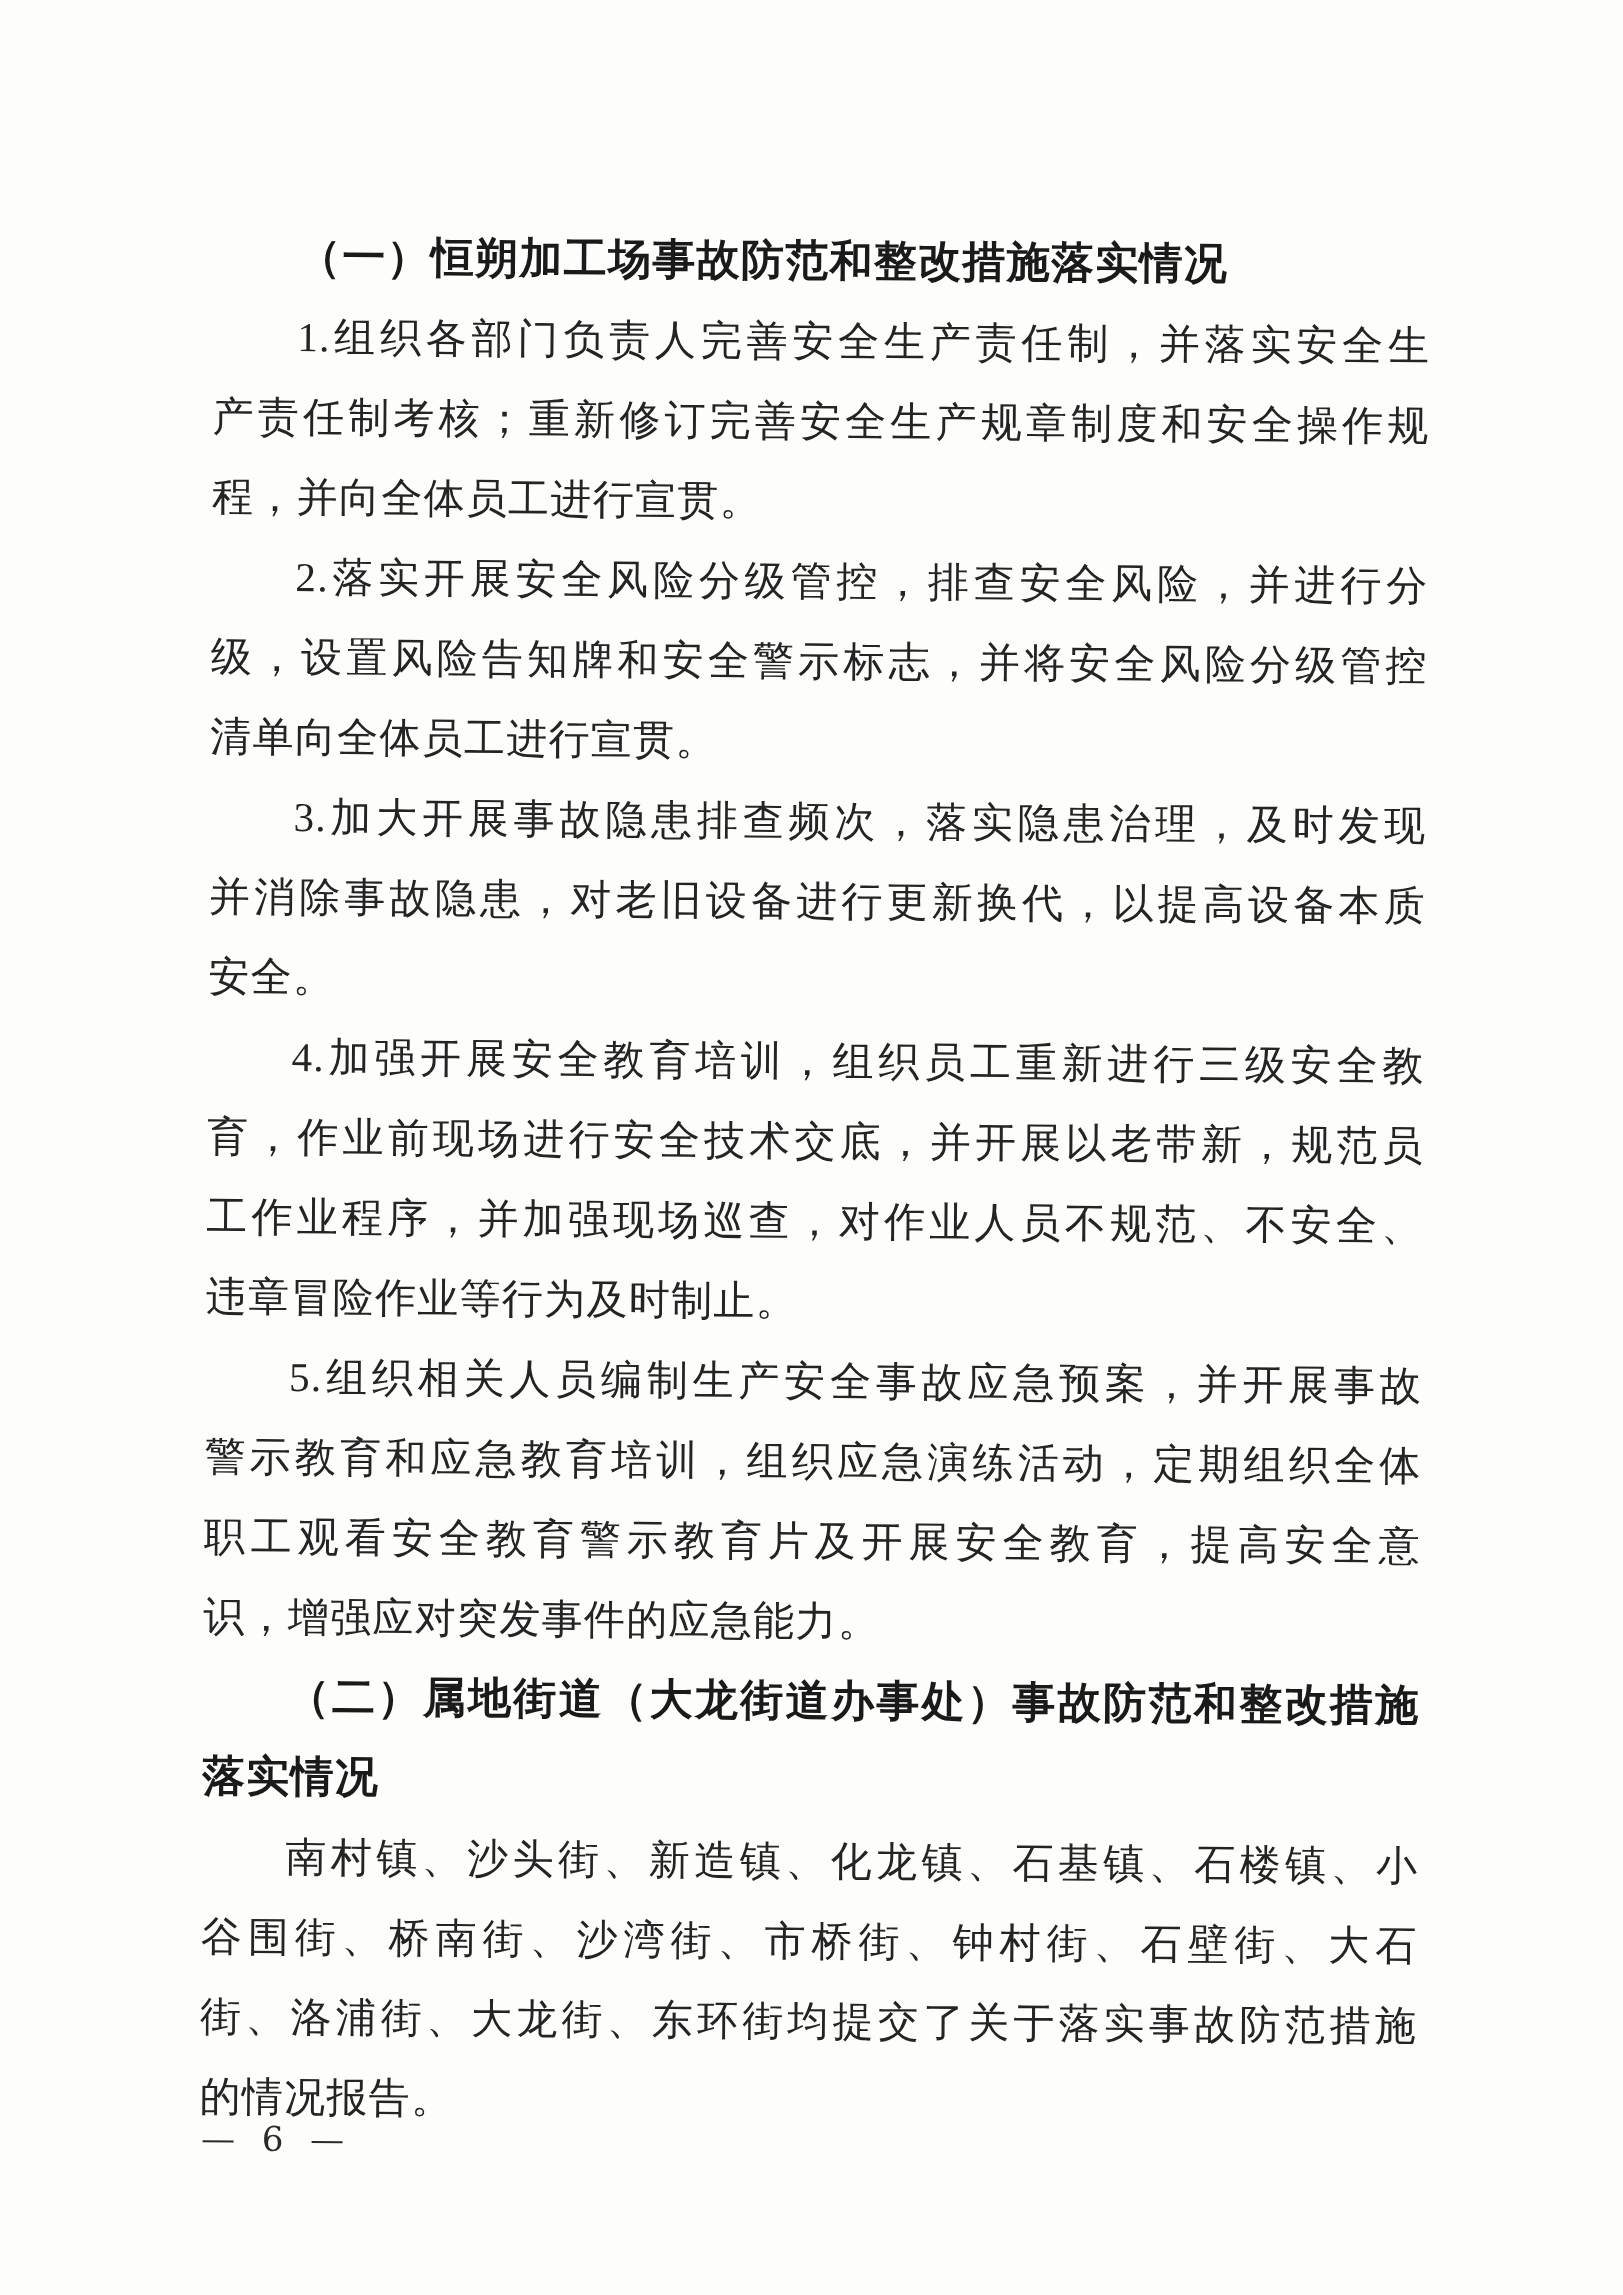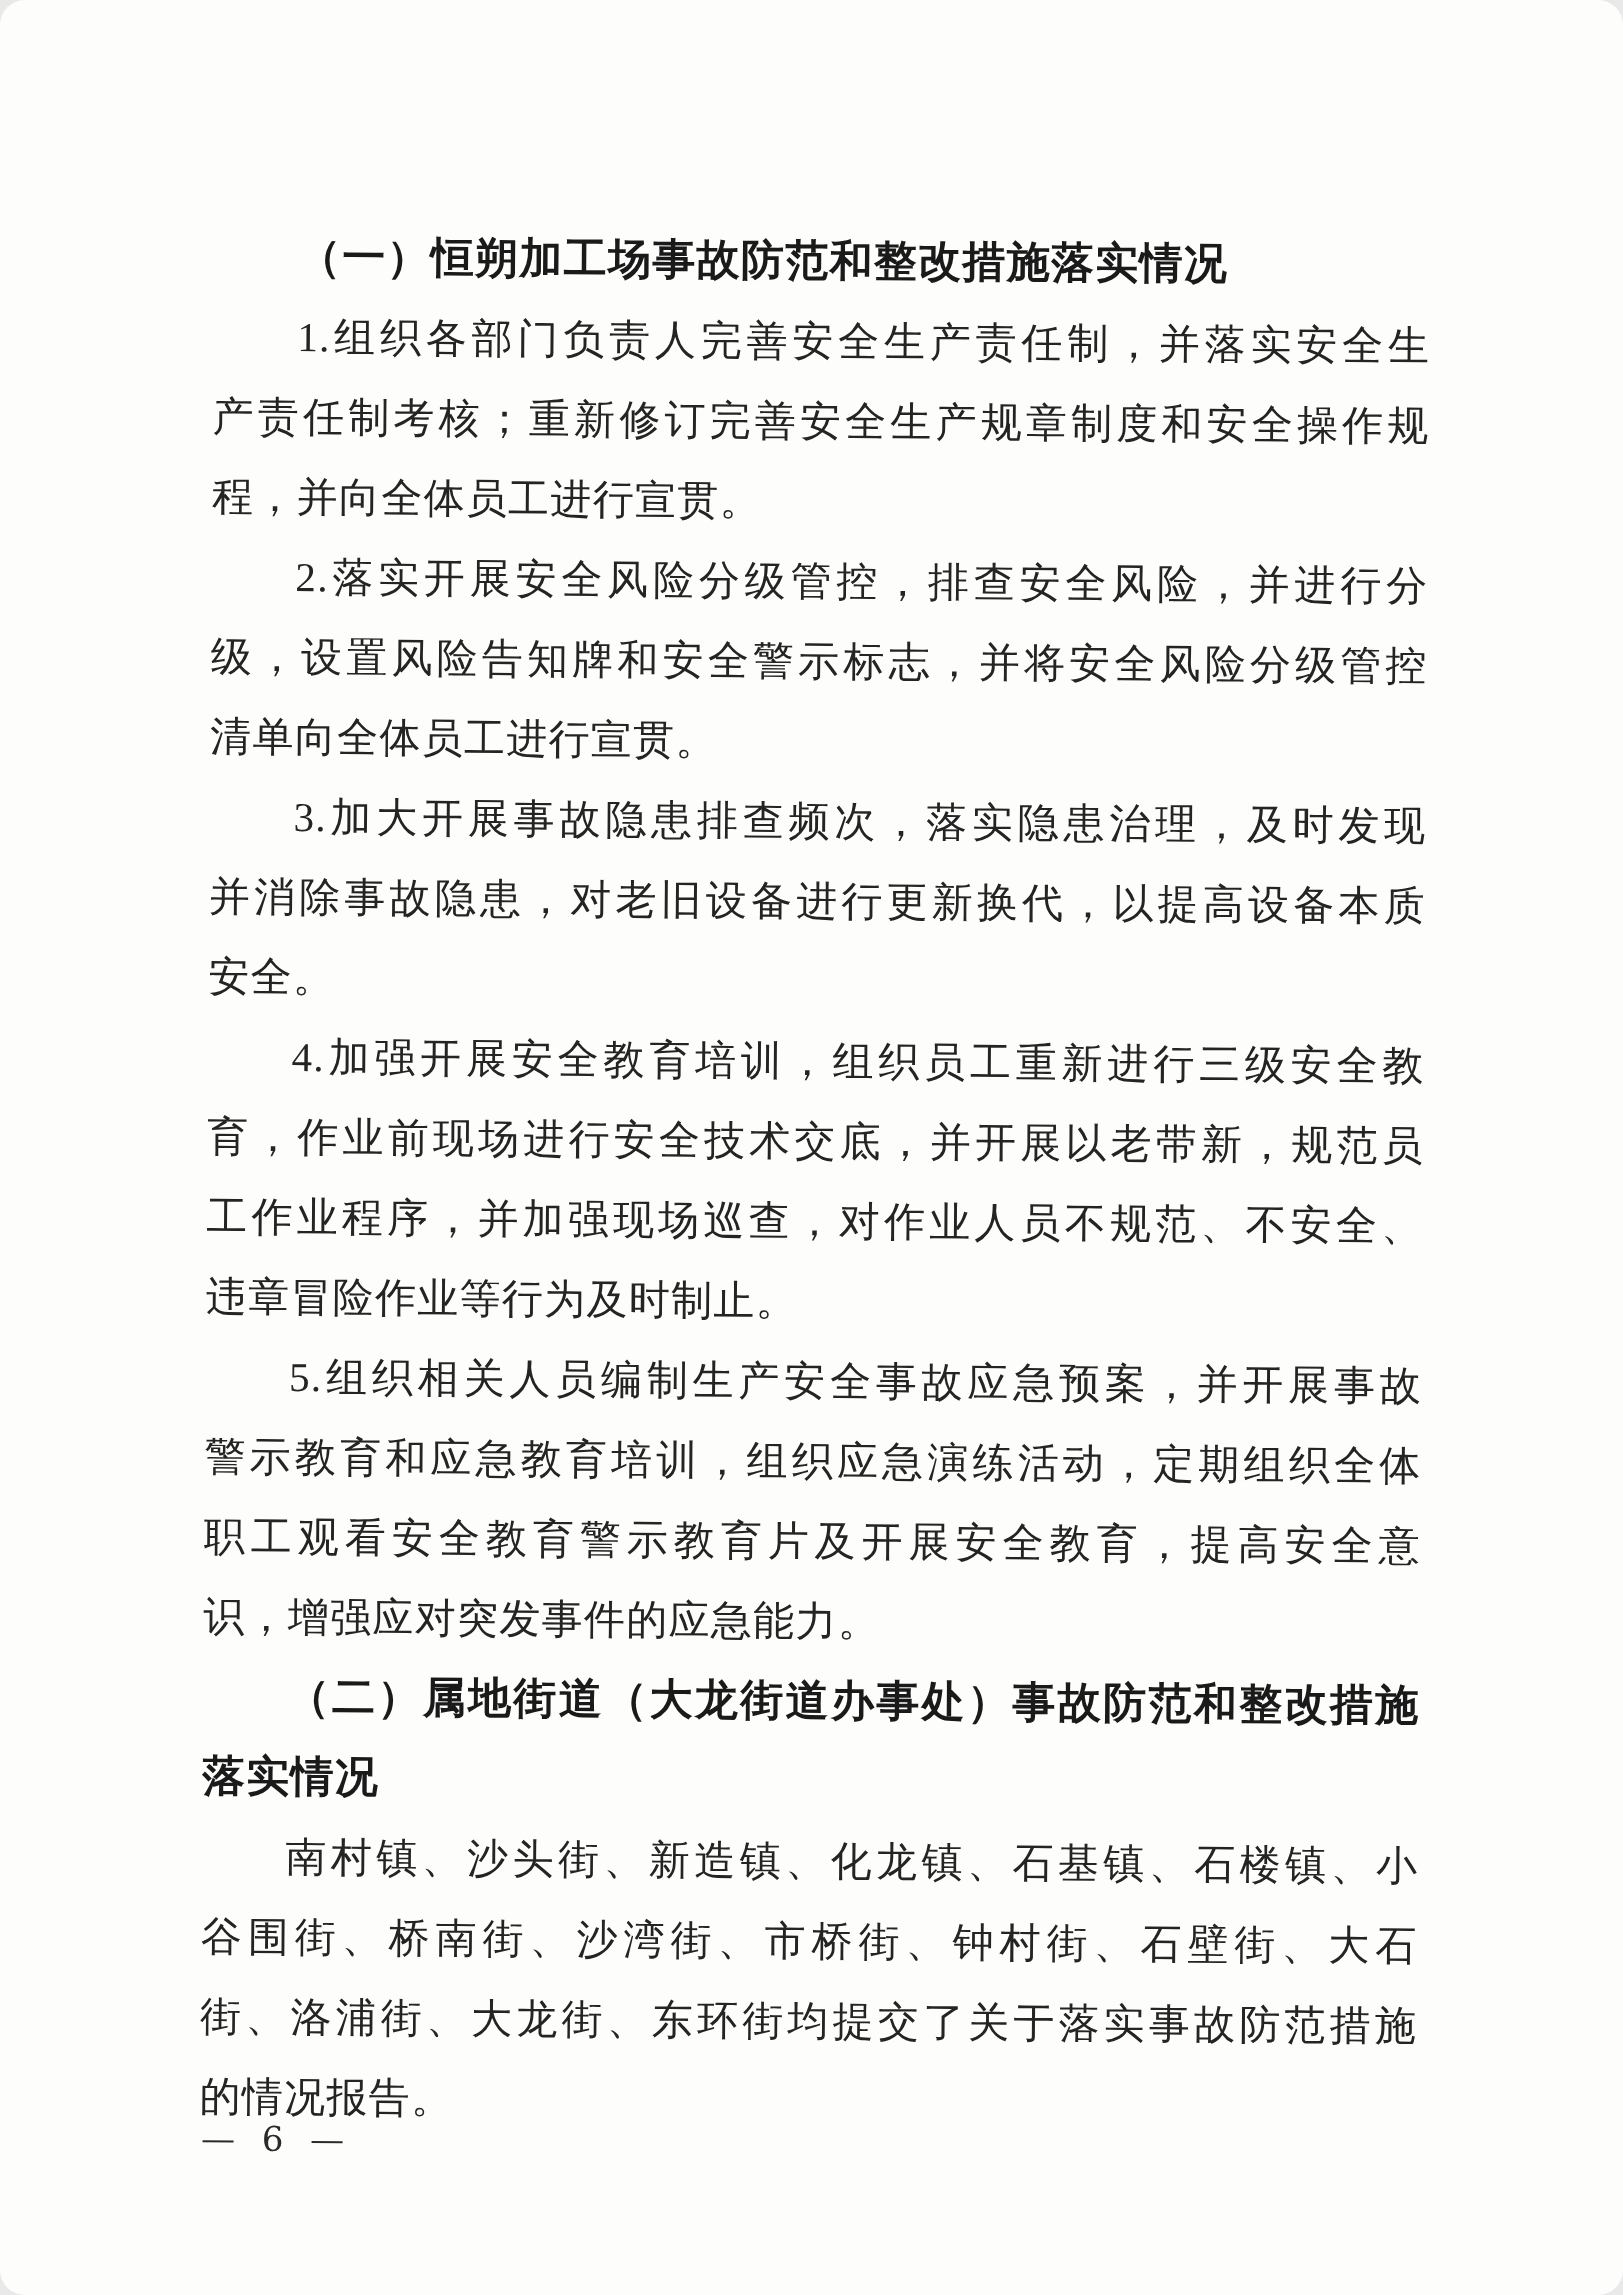--- a/index.html
+++ b/index.html
@@ -4,21 +4,20 @@
 <style>
   html,body{margin:0;padding:0;}
   body{
     width:1623px;height:2295px;
     background:#e9e9e9;
     position:relative;overflow:hidden;
   }
   .page{
     position:absolute;inset:0;
     background:#fdfdfb;
-    border-radius:25px;
   }
   
   .sheet{
     position:absolute;inset:0;
     transform:rotate(.45deg);
     transform-origin:812px 0;
   }
   .content{
     position:absolute;
     left:216px;top:221px;width:1217px;

